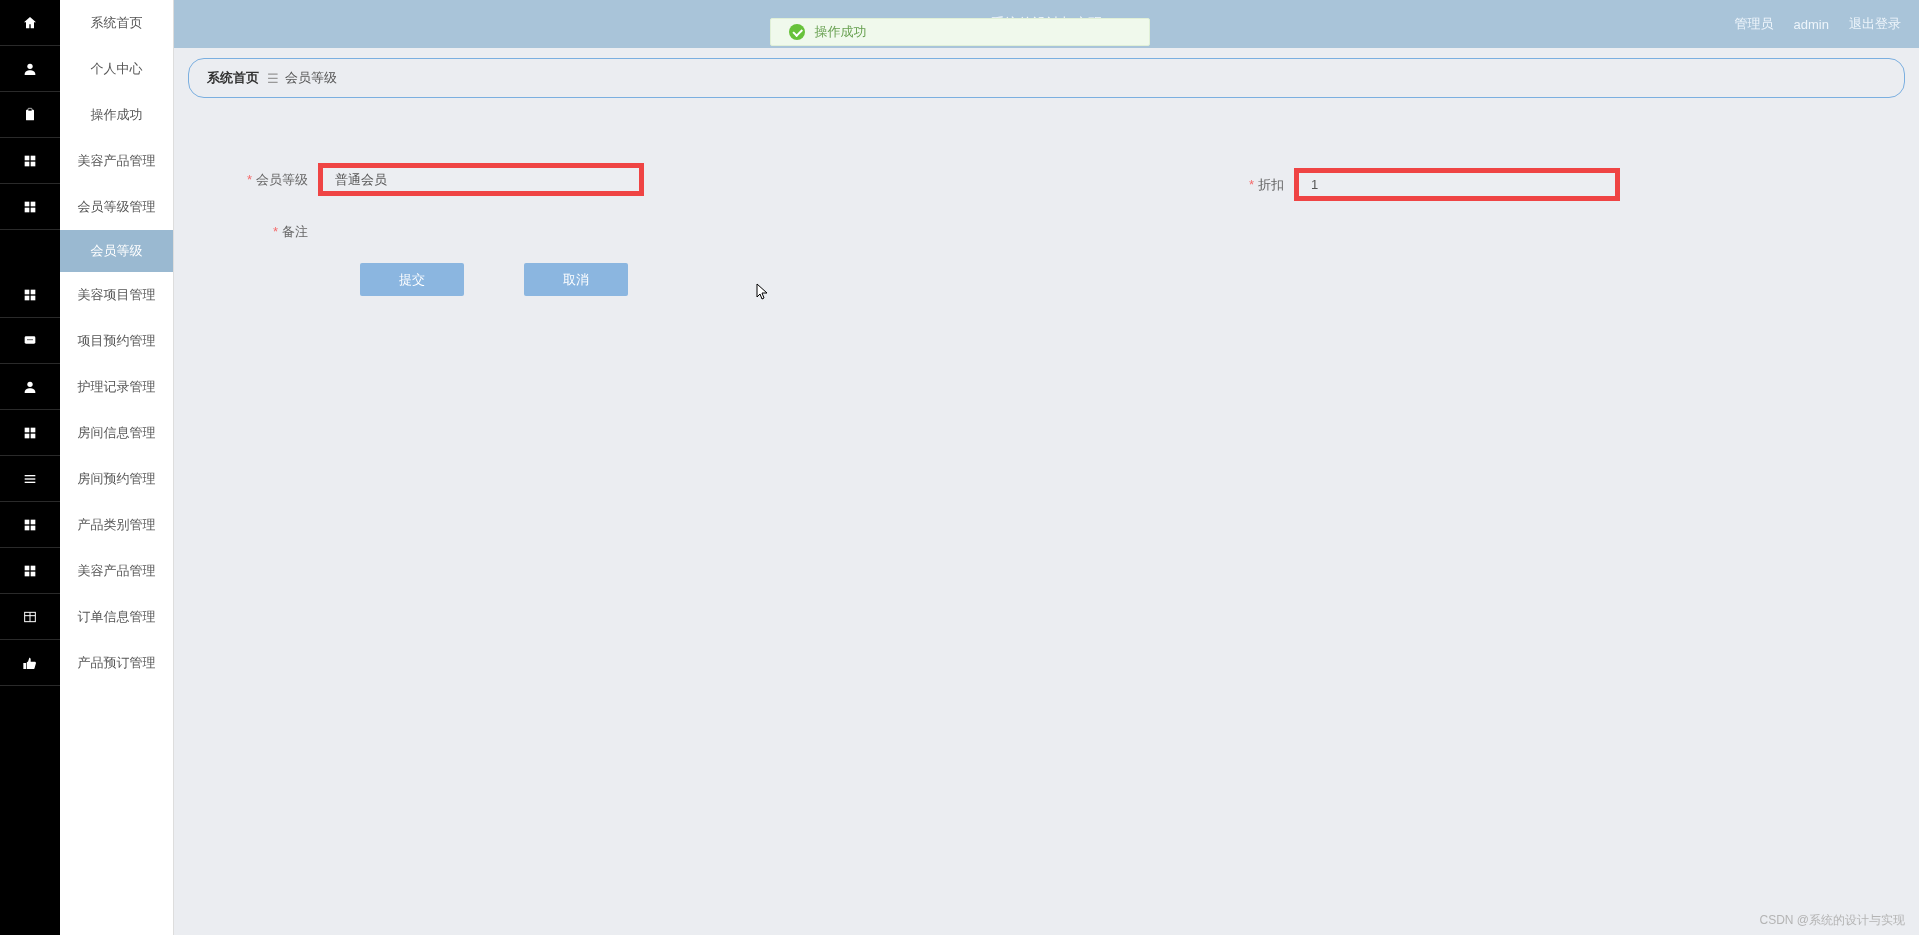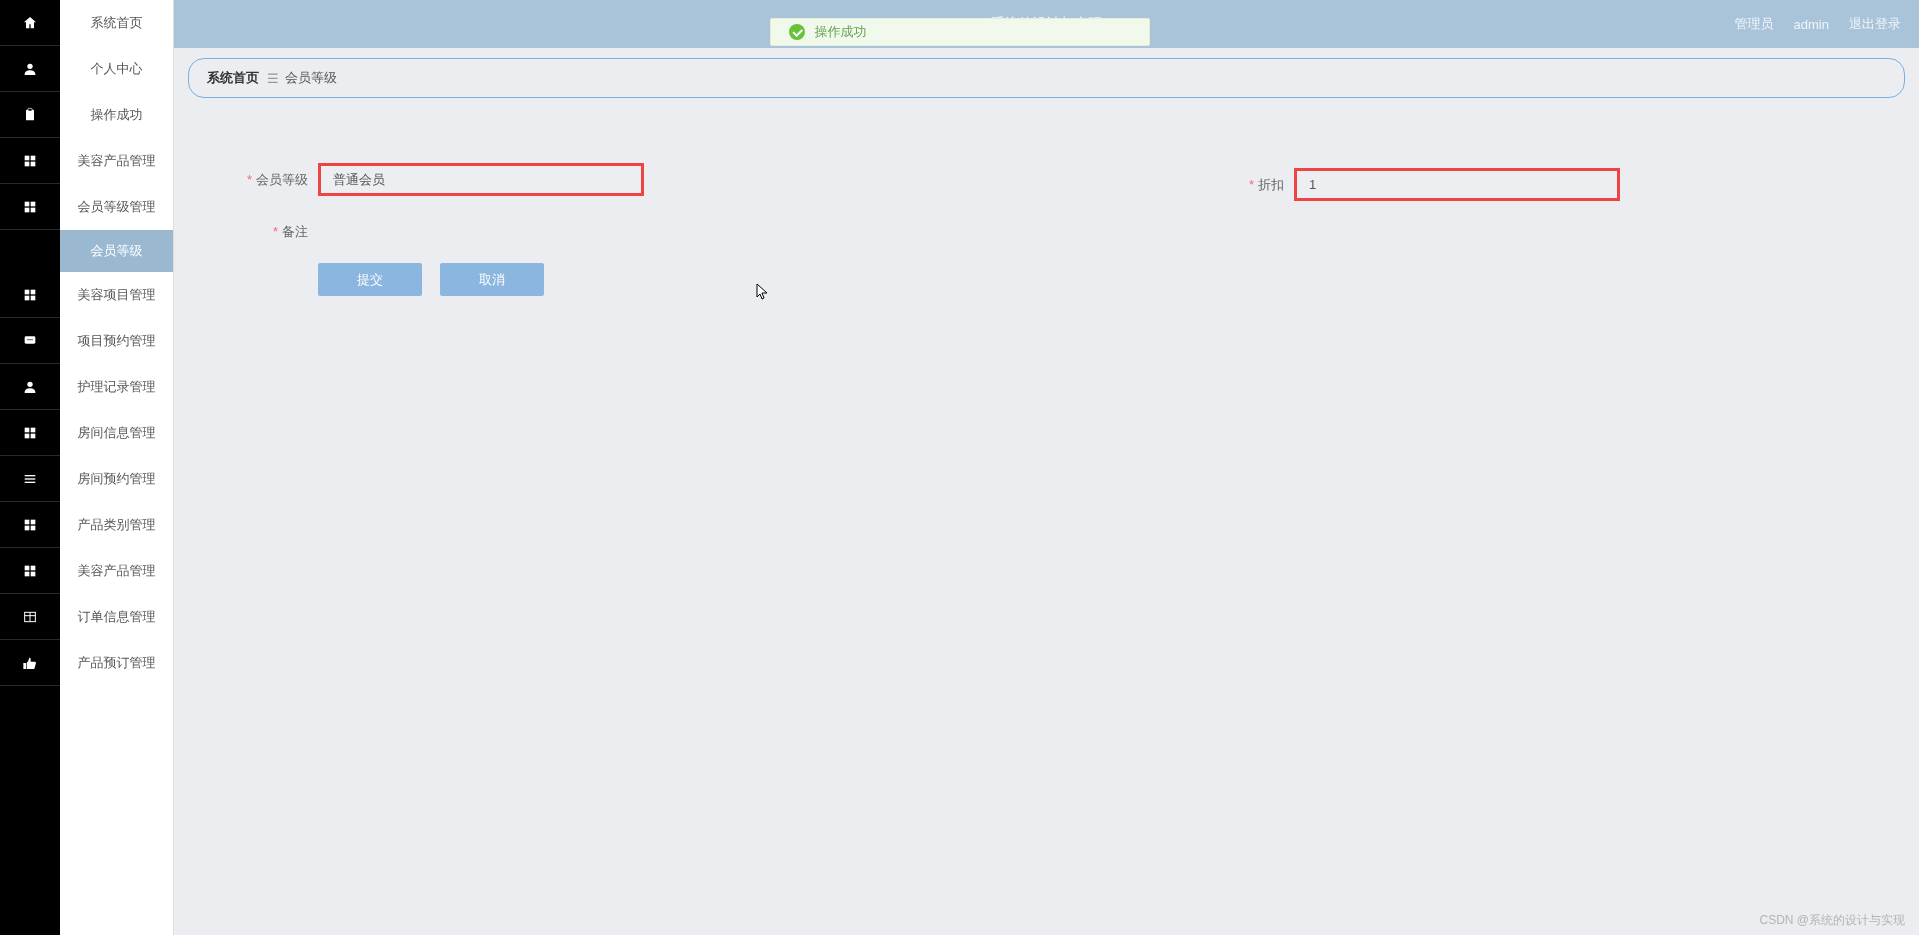--- a/index.html
+++ b/index.html
@@ -188,21 +188,21 @@
       color: #666;
     }
     .required::before {
       content: "*";
       color: #f56c6c;
       margin-right: 4px;
     }
     .form-input {
       width: 326px;
       height: 33px;
-      border: 3px solid #ef4444;
+      border: 5px solid #ef4444;
       padding: 0 12px;
       font-size: 13px;
       color: #555;
       background: #eceef2;
       outline: none;
     }
     .form-col.second .form-label {
       width: 80px;
     }
     .form-col.second {
@@ -216,20 +216,21 @@
     }
     .btn {
       width: 104px;
       height: 33px;
       border: none;
       color: #fff;
       font-size: 13px;
       cursor: pointer;
       border-radius: 2px;
       background: #8bb6e0;
+      margin-left: 42px;
     }
     .watermark {
       position: fixed;
       bottom: 6px;
       right: 14px;
       color: #b4b4b4;
       font-size: 12px;
       z-index: 100;
     }
     .cursor {

